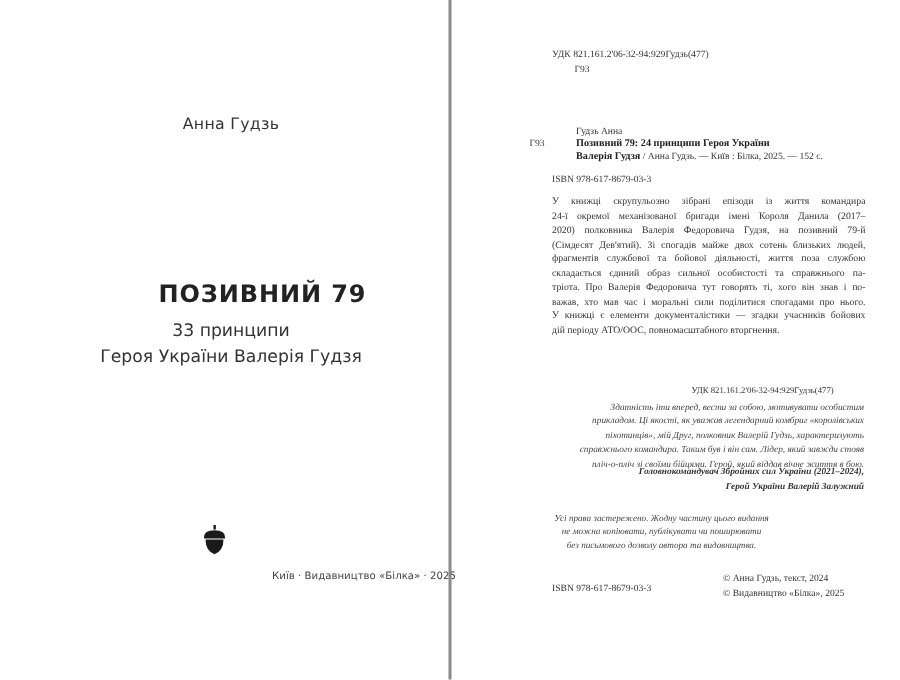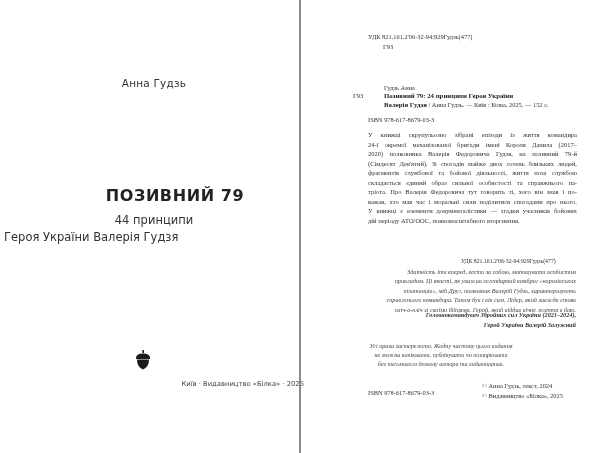--- a/index.html
+++ b/index.html
@@ -8,21 +8,21 @@
   .page-left { position: absolute; left: 4px; top: 0; width: 300px; height: 322px; }
   .divider { position: absolute; left: 299px; top: 0; width: 2px; height: 453px; background: #8a8a8a; }
   .page-right { position: absolute; left: 301px; top: 0; width: 299px; height: 453px; }
 
   .sans { font-family: "DejaVu Sans", sans-serif; }
   .serif { font-family: "Liberation Serif", "DejaVu Serif", serif; }
 
   .author { position: absolute; left: 0; width: 300px; top: 77px; text-align: center; font-size: 10.5px; color: #333; letter-spacing: 0.2px; }
   .title { position: absolute; left: 0; width: 300px; top: 186px; text-align: center; font-size: 16px; font-weight: bold; letter-spacing: 0.6px; color: #222; padding-left: 21px; }
   .subtitle1 { position: absolute; left: 0; width: 300px; top: 213px; text-align: center; font-size: 11.5px; color: #333; }
-  .subtitle2 { position: absolute; left: 0; width: 300px; top: 230px; text-align: left; font-size: 11.5px; color: #333; }
+  .subtitle2 { position: absolute; left: 0; width: 300px; top: 230px; text-align: center; font-size: 11.5px; color: #333; }
   .acorn { position: absolute; left: 130px; top: 350px; width: 18px; height: 20px; }
   .imprint { position: absolute; left: 0; width: 300px; top: 380px; text-align: right; font-size: 6.8px; color: #444; }
 
   .r { position: absolute; font-size: 6.4px; color: #333; white-space: nowrap; }
   .udk-top { left: 67px; top: 33px; }
   .code-top { left: 82px; top: 43px; }
   .cat-author { left: 83px; top: 84px; }
   .cat-code { left: 52px; top: 92px; }
   .cat-title1 { left: 83px; top: 92px; font-weight: bold; color: #222; font-size: 6.8px; }
   .cat-title2 { left: 83px; top: 101px; }
@@ -49,21 +49,21 @@
   .copy2 { left: 181px; top: 392px; }
 </style>
 </head>
 <body>
 
 <div class="spread">
 
   <div class="page-left">
     <div class="author sans">Анна Гудзь</div>
     <div class="title sans">ПОЗИВНИЙ 79</div>
-    <div class="subtitle1 sans">44 принципи</div>
+    <div class="subtitle1 sans">33 принципи</div>
     <div class="subtitle2 sans">Героя України Валерія Гудзя</div>
     <svg class="acorn" viewBox="0 0 18 20">
       <rect x="8.3" y="0" width="1.6" height="3" fill="#1a1a1a"></rect>
       <path d="M2 8 Q2 3.5 9 3.5 Q16 3.5 16 8 L16 9 L2 9 Z" fill="#1a1a1a"></path>
       <path d="M3 9.6 L15 9.6 Q15 17 9 19.5 Q3 17 3 9.6 Z" fill="#1a1a1a"></path>
     </svg>
     <div class="imprint sans">Київ · Видавництво «Білка» · 2025</div>
   </div>
 
   <div class="divider"></div>

